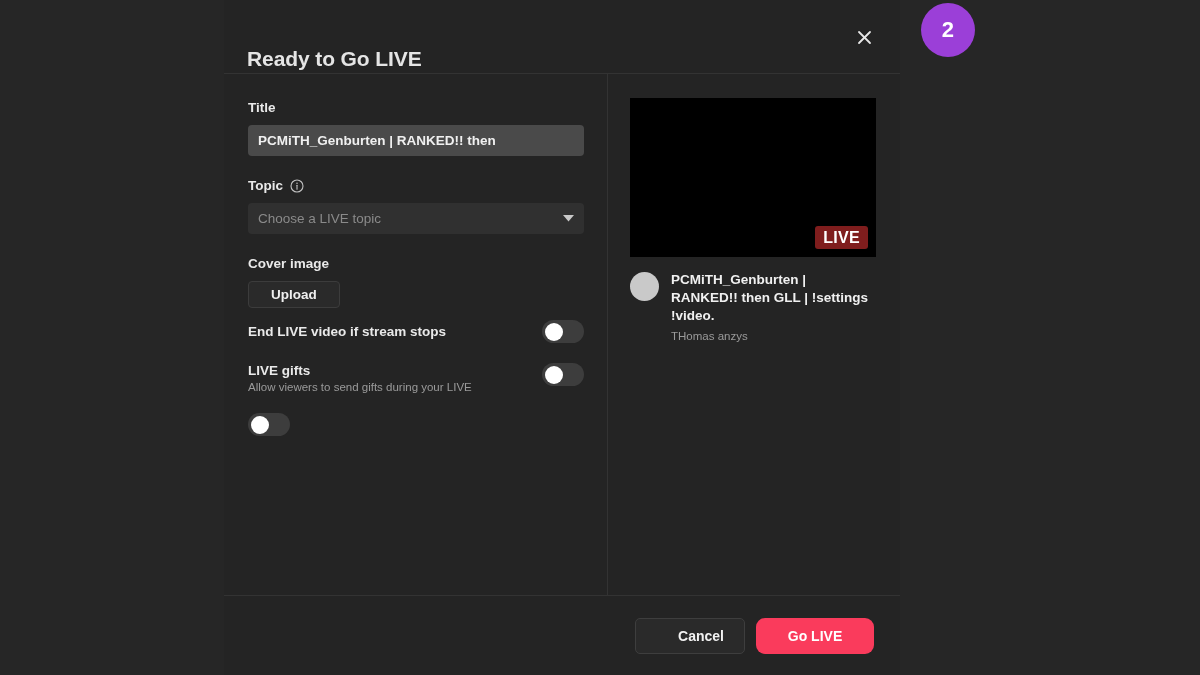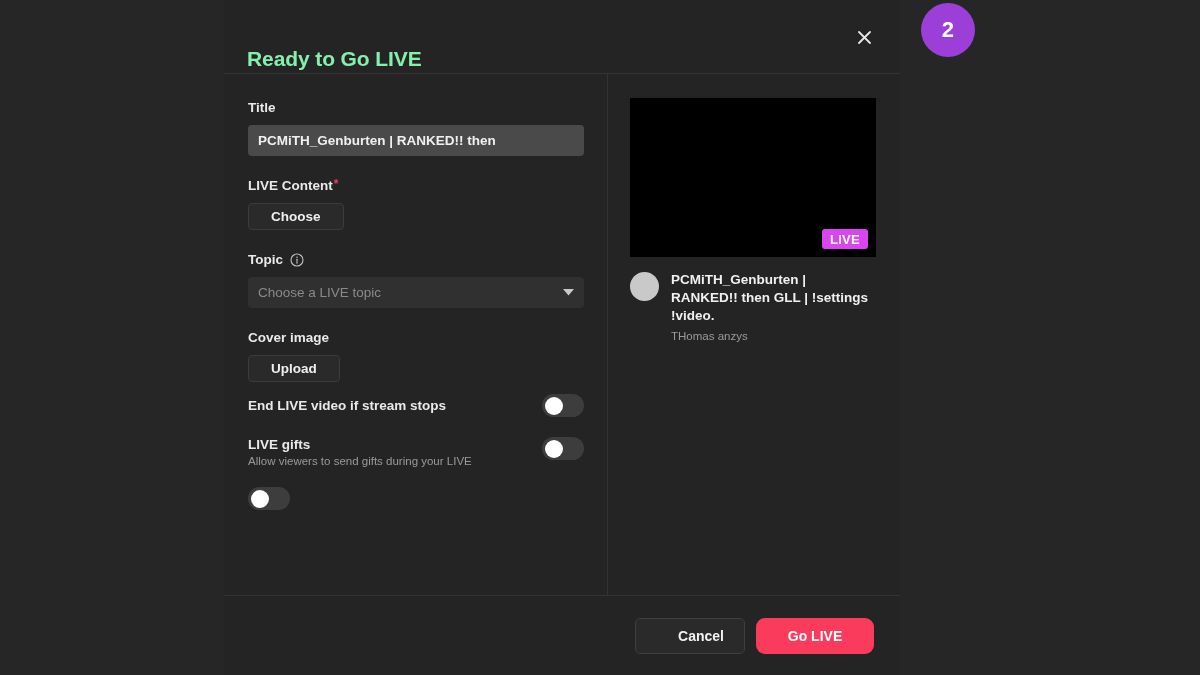--- a/index.html
+++ b/index.html
@@ -53,21 +53,21 @@
     display: flex;
     align-items: center;
     padding: 0 22px 0 23px;
     border-bottom: 1px solid #333333;
     position: relative;
   }
 
   .modal-title {
     font-size: 21px;
     font-weight: bold;
-    color: #86efac;
+    color: #e5e5e5;
     letter-spacing: -0.1px;
     margin-top: 44px;
   }
 
   .close-icon {
     position: absolute;
     right: 22px;
     top: 23px;
     width: 28px;
     height: 28px;
@@ -233,23 +233,23 @@
     width: 246px;
     height: 159px;
     background: #000000;
     position: relative;
   }
 
   .live-badge {
     position: absolute;
     right: 8px;
     bottom: 8px;
-    background: #d946ef;
+    background: #7f1d1d;
     color: #ffffff;
-    font-size: 13px;
+    font-size: 16px;
     font-weight: bold;
     padding: 2.5px 8px;
     border-radius: 3px;
     letter-spacing: 0.3px;
   }
 
   .preview-meta {
     display: flex;
     margin-top: 14px;
   }
@@ -340,27 +340,20 @@
 
   <div class="modal-body">
 
     <div class="form-panel">
 
       <div class="field-group">
         <div class="field-label">Title</div>
         <input class="title-input" type="text" value="PCMiTH_Genburten | RANKED!! then" style="">
       </div>
 
-      <div class="field-group">
-        <div class="field-label">
-          <span>LIVE Content</span>
-          <span class="required-star">*</span>
-        </div>
-        <button class="ghost-button">Choose</button>
-      </div>
 
       <div class="field-group">
         <div class="field-label">
           <span>Topic</span>
           <span class="info-icon">
             <svg width="14" height="14" viewBox="0 0 14 14" fill="none" stroke="currentColor" stroke-width="1.1">
               <circle cx="7" cy="7" r="6"></circle>
               <circle cx="7" cy="4.2" r="0.75" fill="currentColor" stroke="none"></circle>
               <line x1="7" y1="6.3" x2="7" y2="10.2" stroke-linecap="round"></line>
             </svg>

